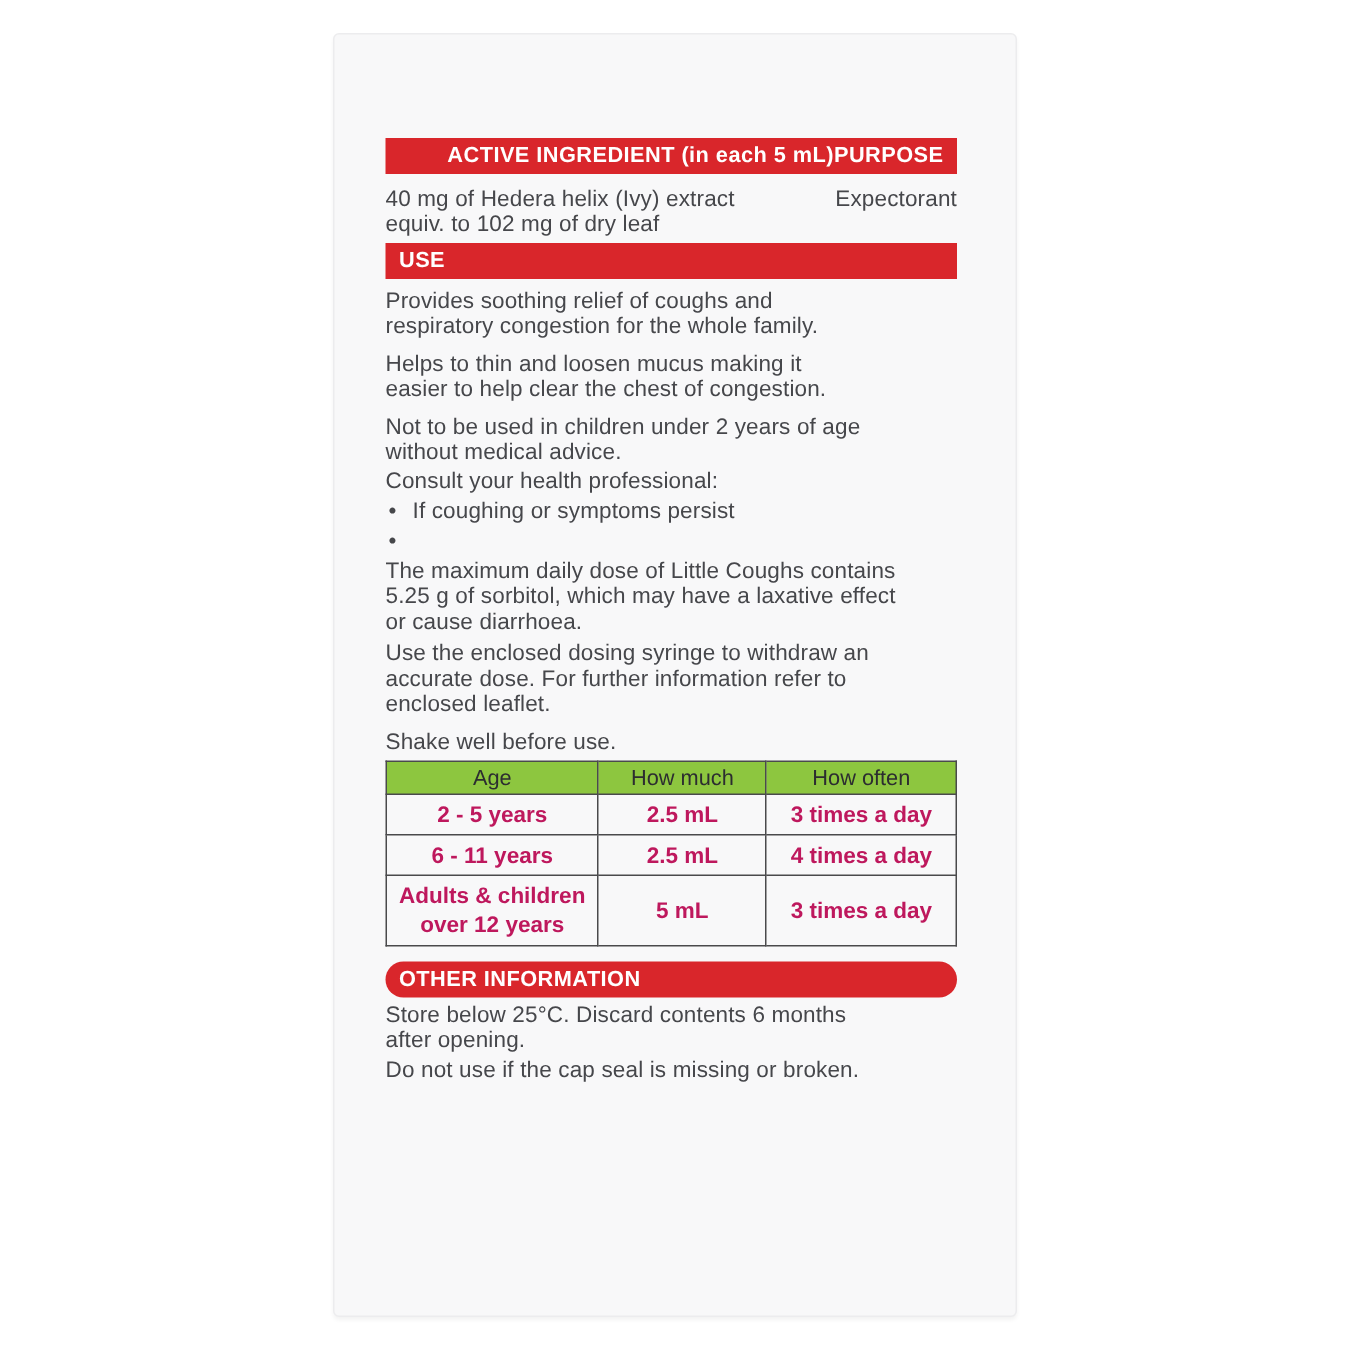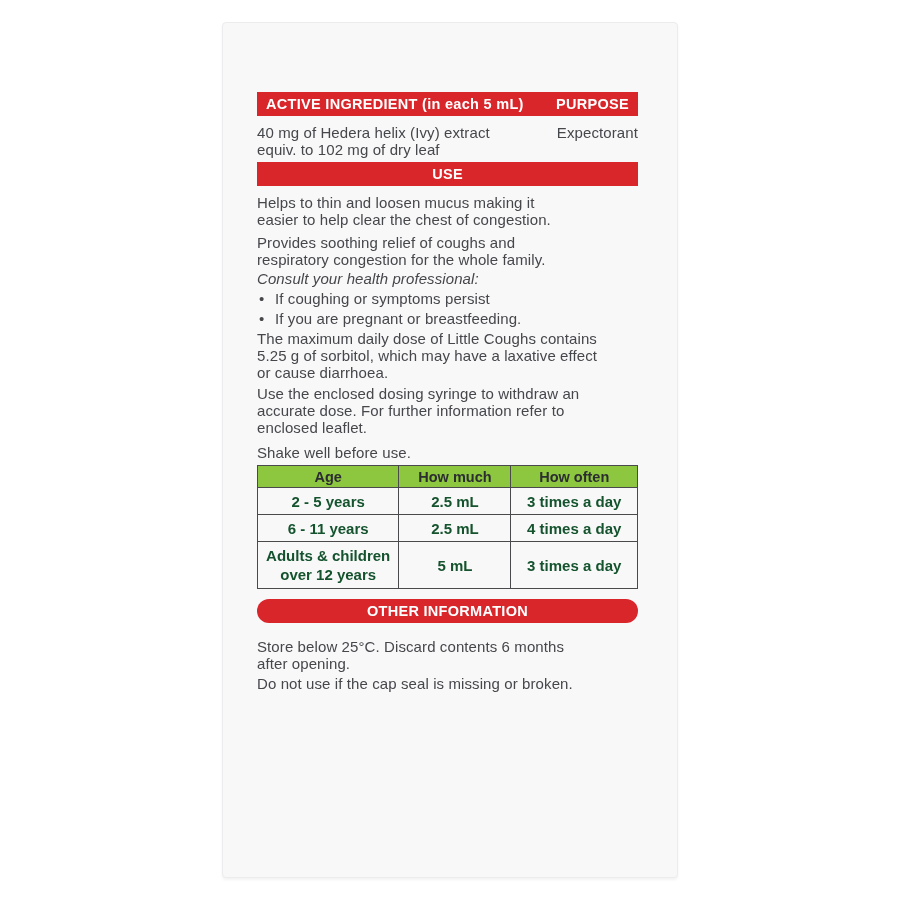--- a/index.html
+++ b/index.html
@@ -22,42 +22,42 @@
   }
   .content {
     padding: 69px 39px 0 34px;
   }
   .bar {
     background: #d9262b;
     color: #ffffff;
     height: 24px;
     display: flex;
     align-items: center;
-    justify-content: center;
+    justify-content: flex-start;
     padding: 0 9px;
     font-size: 14.5px;
     font-weight: bold;
     letter-spacing: 0.3px;
     white-space: nowrap;
   }
-  .bar.two-col { justify-content: space-between; }
+  .bar.two-col { justify-content: flex-end; }
   .m-sect { margin-top: 4px; }    
   .m-sect6 { margin-top: 6px; }
   .para {
     color: #46474b;
     font-size: 15px;
     line-height: 17px;
     letter-spacing: 0.1px;
     white-space: pre-line;
   }
   .mt8 { margin-top: 8px; gap: 42px; }
   .mt6 { margin-top: 6px; }
   .mt4 { margin-top: 4px; }
   .mt3 { margin-top: 3px; }
-  .mt2 { margin-top: 2px; font-style: italic; }
+  .mt2 { margin-top: 2px; }
   .ai-row {
     display: flex;
     justify-content: space-between;
     align-items: flex-start;
   }
   .bullet-line {
     display: flex;
     color: #46474b;
     font-size: 15px;
     line-height: 17px;
@@ -72,75 +72,76 @@
   table.dosage {
     margin-top: 4px;
     width: 100%;
     border-collapse: collapse;
     table-layout: fixed;
   }
   table.dosage th, table.dosage td {
     border: 1.5px solid #4a4a4c;
     text-align: center;
     vertical-align: middle;
-    color: #14532d;
+    color: #be185d;
   }
   table.dosage th {
     background: #8dc63f;
     color: #2c2d30;
     font-size: 14.5px;
-    font-weight: bold;
+    font-weight: normal;
     height: 22px;
   }
   table.dosage td {
     font-size: 15px;
     font-weight: bold;
     height: 27px;
     white-space: pre-line;
     line-height: 19px;
   }
   table.dosage tr.tall td { height: 47px; }
   .col-age { width: 37.2%; }
   .col-much { width: 29.5%; }
   .col-often { width: 33.3%; }
   .other-bar { margin-top: 10px; border-radius: 12px; }
-  .mt9 { margin-top: 15px; }
+  .mt9 { margin-top: 3px; }
 </style>
 </head>
 <body>
 
 <div class="card">
   <div class="content">
 
     <div class="bar two-col">
       <span>ACTIVE INGREDIENT (in each 5 mL)</span>
       <span>PURPOSE</span>
     </div>
     <div class="ai-row mt8">
       <div class="para">40 mg of Hedera helix (Ivy) extract
 equiv. to 102 mg of dry leaf</div>
       <div class="para">Expectorant</div>
     </div>
 
     <div class="bar m-sect">
       <span>USE</span>
     </div>
+    <div class="para mt6">Provides soothing relief of coughs and
+respiratory congestion for the whole family.</div>
     <div class="para mt8">Helps to thin and loosen mucus making it
 easier to help clear the chest of congestion.</div>
-    <div class="para mt6">Provides soothing relief of coughs and
-respiratory congestion for the whole family.</div>
 
+    <div class="para mt8">Not to be used in children under 2 years of age
+without medical advice.</div>
     <div class="para mt2">Consult your health professional:</div>
     <div class="bullet-line mt3">
       <span class="bullet-glyph">•</span>
       <span>If coughing or symptoms persist</span>
     </div>
     <div class="bullet-line mt3">
       <span class="bullet-glyph">•</span>
-      <span>If you are pregnant or breastfeeding.</span>
     </div>
     <div class="para mt3">The maximum daily dose of Little Coughs contains
 5.25 g of sorbitol, which may have a laxative effect
 or cause diarrhoea.</div>
 
     <div class="para mt4">Use the enclosed dosing syringe to withdraw an
 accurate dose. For further information refer to
 enclosed leaflet.</div>
     <div class="para mt8">Shake well before use.</div>
 

